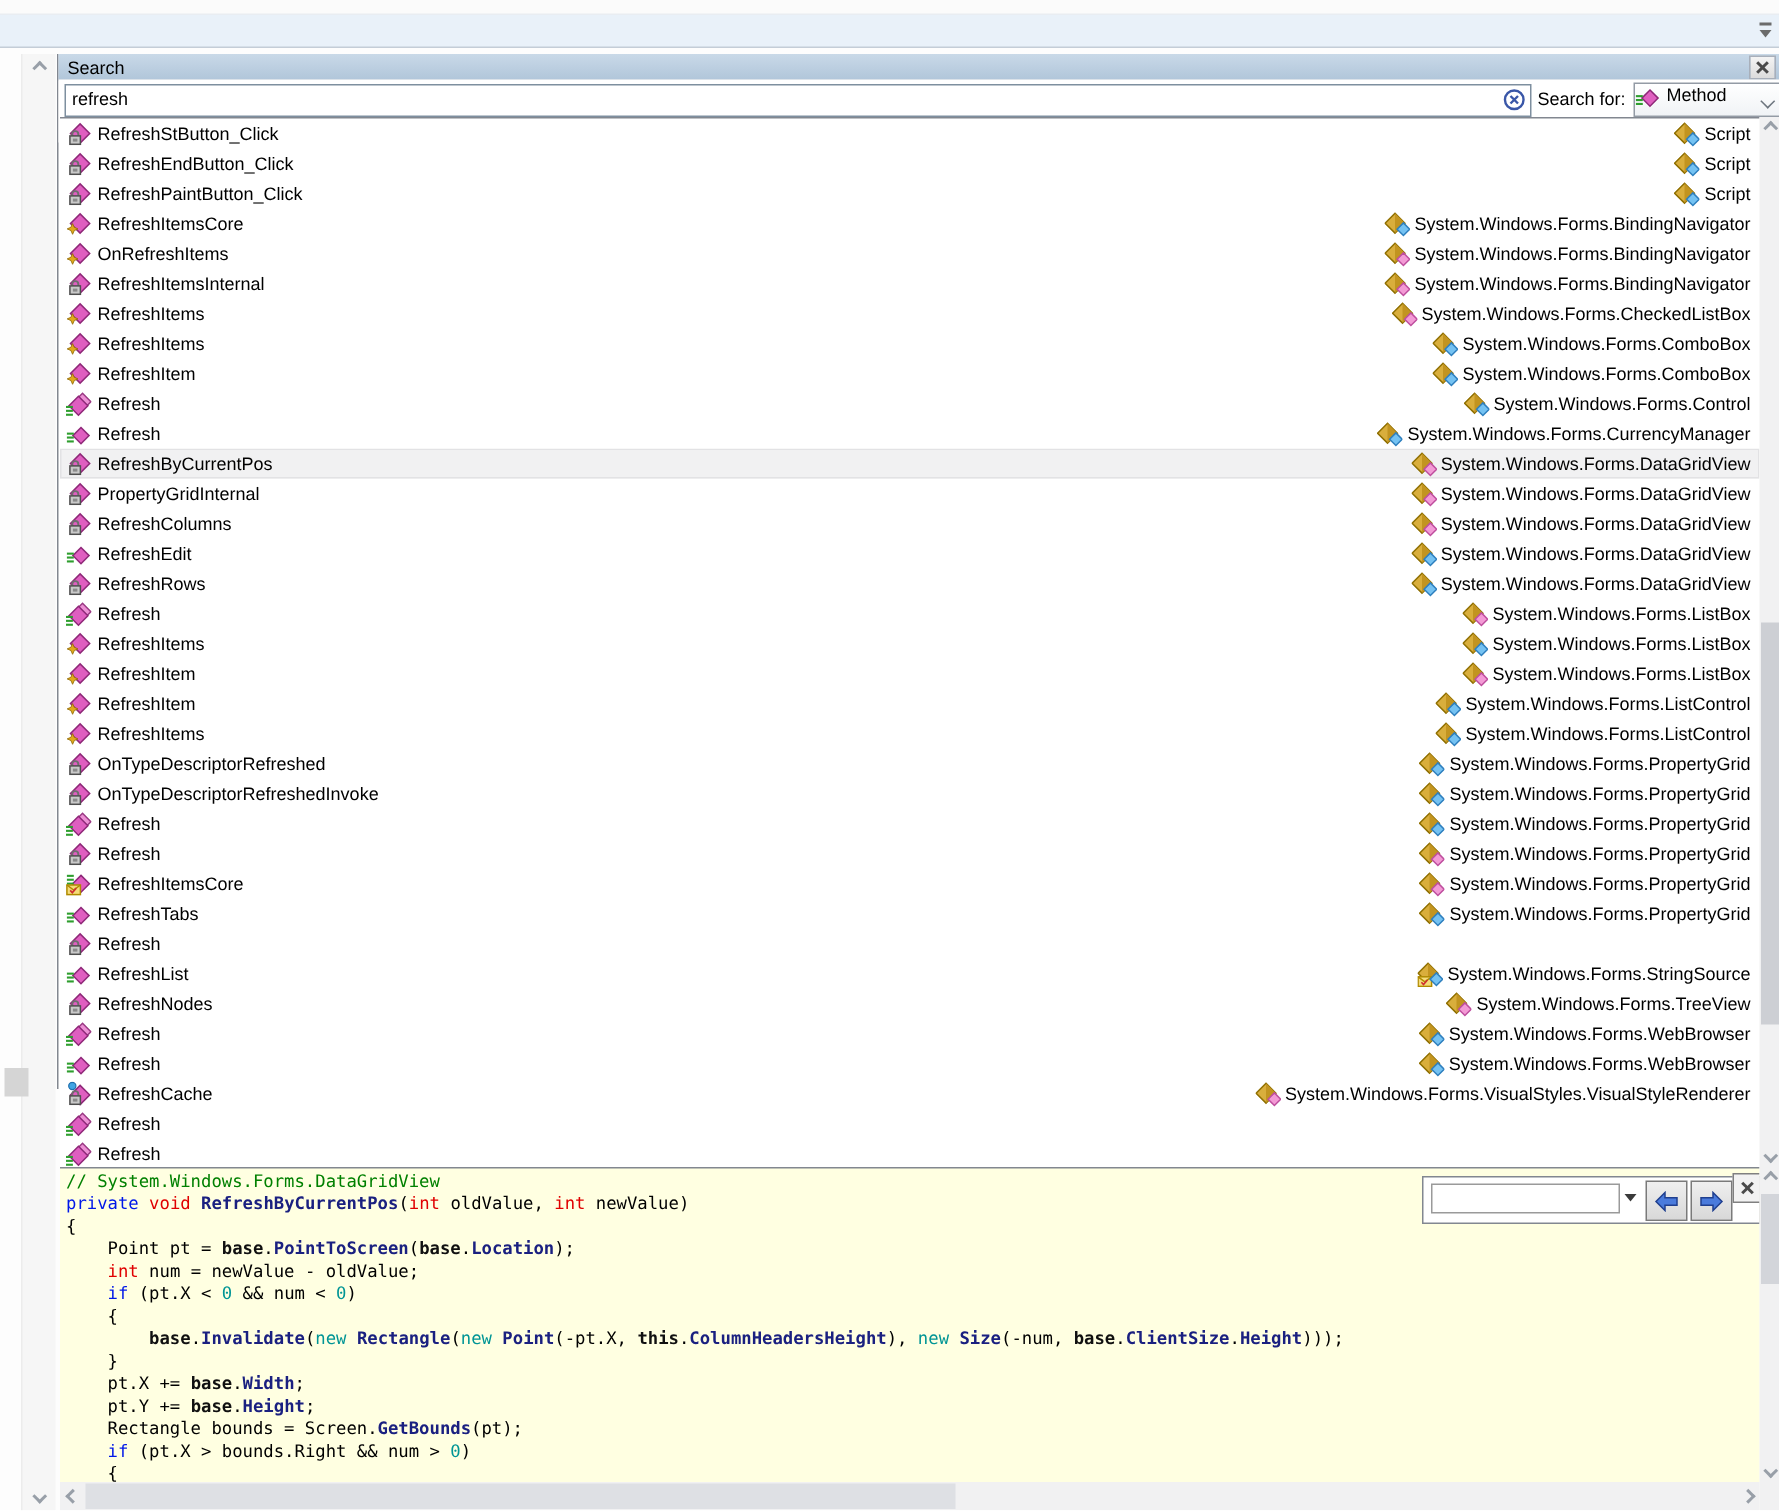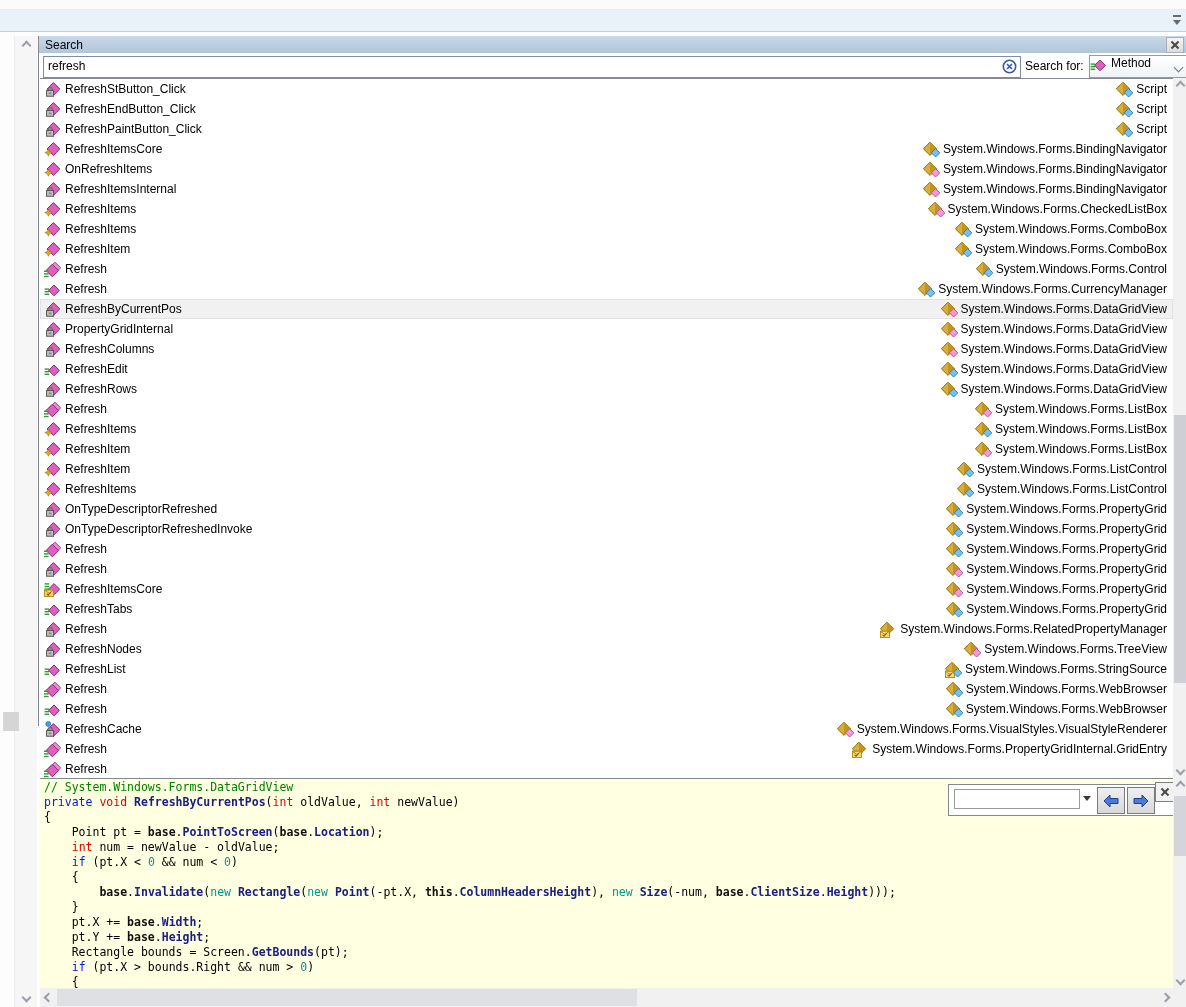--- a/index.html
+++ b/index.html
@@ -586,66 +586,56 @@
           </span>
         </div>
         <div class="row">
           <span class="micon"><svg width="17" height="17" viewBox="0 0 17 17">
               <polygon points="9.4,1.6 15.8,8 9.4,14.4 3,8" fill="#DF5FC0" stroke="#8E2878" stroke-width="1"></polygon>
               <path d="M4.2 10 v-1.6 a2 2 0 0 1 4 0 V10" fill="none" stroke="#6E6E6E" stroke-width="1.3"></path>
               <rect x="2.6" y="9.6" width="7" height="5.6" fill="#C9C9C9" stroke="#4F4F4F" stroke-width="1"></rect>
               <rect x="4.6" y="11.4" width="3" height="2" fill="#8A8A8A"></rect>
             </svg></span>
           <span class="mname">Refresh</span>
-          <span class="rcell">
-            <span class="cicon"><svg width="17" height="17" viewBox="0 0 17 17">
-                <polygon points="7,1.2 13.6,7.8 7,14.4 0.4,7.8" fill="#D9AE3C" stroke="#8F6F00" stroke-width="1"></polygon>
-                <polygon points="7,1.2 13.6,7.8 7,14.4" fill="#C29420"></polygon>
-                <rect x="0.4" y="10.2" width="9" height="6.4" fill="#F4DC7A" stroke="#B08A00" stroke-width="1"></rect>
-                <path d="M0.4 10.2 l4.5 3.4 l4.5 -3.4" fill="none" stroke="#B08A00" stroke-width="1"></path>
-                <path d="M2.6 13.799999999999999 l1.4 1.5 l2.6 -3" fill="none" stroke="#D03030" stroke-width="1.1"></path>
-              </svg></span>
-            <span class="tname">System.Windows.Forms.RelatedPropertyManager</span>
-          </span>
-        </div>
-        <div class="row">
-          <span class="micon"><svg width="17" height="17" viewBox="0 0 17 17">
-              <polygon points="9.4,1.6 15.8,8 9.4,14.4 3,8" fill="#DF5FC0" stroke="#8E2878" stroke-width="1"></polygon>
-              <path d="M4.2 10 v-1.6 a2 2 0 0 1 4 0 V10" fill="none" stroke="#6E6E6E" stroke-width="1.3"></path>
-              <rect x="2.6" y="9.6" width="7" height="5.6" fill="#C9C9C9" stroke="#4F4F4F" stroke-width="1"></rect>
-              <rect x="4.6" y="11.4" width="3" height="2" fill="#8A8A8A"></rect>
-            </svg></span>
-          <span class="mname">RefreshNodes</span>
-          <span class="rcell">
-            <span class="cicon"><svg width="17" height="17" viewBox="0 0 17 17">
-                <polygon points="7,1.2 13.6,7.8 7,14.4 0.4,7.8" fill="#D9AE3C" stroke="#8F6F00" stroke-width="1"></polygon>
-                <polygon points="7,1.2 13.6,7.8 7,14.4" fill="#C29420"></polygon>
-                <polygon points="12.6,7.6 16.8,11.8 12.6,16 8.4,11.8" fill="#F39AD5" stroke="#BE4E9E" stroke-width="1"></polygon>
-              </svg></span>
-            <span class="tname">System.Windows.Forms.TreeView</span>
-          </span>
         </div>
         <div class="row">
           <span class="micon"><svg width="17" height="17" viewBox="0 0 17 17">
               <polygon points="10,4 15.4,9.4 10,14.8 4.6,9.4" fill="#DF5FC0" stroke="#8E2878" stroke-width="1"></polygon>
               <rect x="0.6" y="7.4" width="4.6" height="1.4" fill="#2E9E2E"></rect>
               <rect x="0.6" y="10" width="4.6" height="1.4" fill="#2E9E2E"></rect>
               <rect x="0.6" y="12.600000000000001" width="4.6" height="1.4" fill="#2E9E2E"></rect>
             </svg></span>
           <span class="mname">RefreshList</span>
           <span class="rcell">
             <span class="cicon"><svg width="17" height="17" viewBox="0 0 17 17">
                 <polygon points="7,1.2 13.6,7.8 7,14.4 0.4,7.8" fill="#D9AE3C" stroke="#8F6F00" stroke-width="1"></polygon>
                 <polygon points="7,1.2 13.6,7.8 7,14.4" fill="#C29420"></polygon>
                 <rect x="0.4" y="10.2" width="9" height="6.4" fill="#F4DC7A" stroke="#B08A00" stroke-width="1"></rect>
                 <path d="M0.4 10.2 l4.5 3.4 l4.5 -3.4" fill="none" stroke="#B08A00" stroke-width="1"></path>
                 <path d="M2.6 13.799999999999999 l1.4 1.5 l2.6 -3" fill="none" stroke="#D03030" stroke-width="1.1"></path>
                 <polygon points="12.6,7.6 16.8,11.8 12.6,16 8.4,11.8" fill="#74C2F2" stroke="#2E7FBE" stroke-width="1"></polygon>
               </svg></span>
             <span class="tname">System.Windows.Forms.StringSource</span>
+          </span>
+        </div>
+        <div class="row">
+          <span class="micon"><svg width="17" height="17" viewBox="0 0 17 17">
+              <polygon points="9.4,1.6 15.8,8 9.4,14.4 3,8" fill="#DF5FC0" stroke="#8E2878" stroke-width="1"></polygon>
+              <path d="M4.2 10 v-1.6 a2 2 0 0 1 4 0 V10" fill="none" stroke="#6E6E6E" stroke-width="1.3"></path>
+              <rect x="2.6" y="9.6" width="7" height="5.6" fill="#C9C9C9" stroke="#4F4F4F" stroke-width="1"></rect>
+              <rect x="4.6" y="11.4" width="3" height="2" fill="#8A8A8A"></rect>
+            </svg></span>
+          <span class="mname">RefreshNodes</span>
+          <span class="rcell">
+            <span class="cicon"><svg width="17" height="17" viewBox="0 0 17 17">
+                <polygon points="7,1.2 13.6,7.8 7,14.4 0.4,7.8" fill="#D9AE3C" stroke="#8F6F00" stroke-width="1"></polygon>
+                <polygon points="7,1.2 13.6,7.8 7,14.4" fill="#C29420"></polygon>
+                <polygon points="12.6,7.6 16.8,11.8 12.6,16 8.4,11.8" fill="#F39AD5" stroke="#BE4E9E" stroke-width="1"></polygon>
+              </svg></span>
+            <span class="tname">System.Windows.Forms.TreeView</span>
           </span>
         </div>
         <div class="row">
           <span class="micon"><svg width="17" height="17" viewBox="0 0 17 17">
               <polygon points="11,1.2 16.6,6.8 11,12.4 5.4,6.8" fill="#EC8FD4" stroke="#9A3A84" stroke-width="1"></polygon>
               <polygon points="8.3,3.2 14.6,9.5 8.3,15.8 2,9.5" fill="#DF5FC0" stroke="#8E2878" stroke-width="1"></polygon>
               <rect x="0" y="9.6" width="4.6" height="1.4" fill="#2E9E2E"></rect>
               <rect x="0" y="12.2" width="4.6" height="1.4" fill="#2E9E2E"></rect>
               <rect x="0" y="14.8" width="4.6" height="1.4" fill="#2E9E2E"></rect>
             </svg></span>
@@ -696,30 +686,20 @@
         </div>
         <div class="row">
           <span class="micon"><svg width="17" height="17" viewBox="0 0 17 17">
               <polygon points="11,1.2 16.6,6.8 11,12.4 5.4,6.8" fill="#EC8FD4" stroke="#9A3A84" stroke-width="1"></polygon>
               <polygon points="8.3,3.2 14.6,9.5 8.3,15.8 2,9.5" fill="#DF5FC0" stroke="#8E2878" stroke-width="1"></polygon>
               <rect x="0" y="9.6" width="4.6" height="1.4" fill="#2E9E2E"></rect>
               <rect x="0" y="12.2" width="4.6" height="1.4" fill="#2E9E2E"></rect>
               <rect x="0" y="14.8" width="4.6" height="1.4" fill="#2E9E2E"></rect>
             </svg></span>
           <span class="mname">Refresh</span>
-          <span class="rcell">
-            <span class="cicon"><svg width="17" height="17" viewBox="0 0 17 17">
-                <polygon points="7,1.2 13.6,7.8 7,14.4 0.4,7.8" fill="#D9AE3C" stroke="#8F6F00" stroke-width="1"></polygon>
-                <polygon points="7,1.2 13.6,7.8 7,14.4" fill="#C29420"></polygon>
-                <rect x="0.4" y="10.2" width="9" height="6.4" fill="#F4DC7A" stroke="#B08A00" stroke-width="1"></rect>
-                <path d="M0.4 10.2 l4.5 3.4 l4.5 -3.4" fill="none" stroke="#B08A00" stroke-width="1"></path>
-                <path d="M2.6 13.799999999999999 l1.4 1.5 l2.6 -3" fill="none" stroke="#D03030" stroke-width="1.1"></path>
-              </svg></span>
-            <span class="tname">System.Windows.Forms.PropertyGridInternal.GridEntry</span>
-          </span>
         </div>
         <div class="row">
           <span class="micon"><svg width="17" height="17" viewBox="0 0 17 17">
               <polygon points="11,1.2 16.6,6.8 11,12.4 5.4,6.8" fill="#EC8FD4" stroke="#9A3A84" stroke-width="1"></polygon>
               <polygon points="8.3,3.2 14.6,9.5 8.3,15.8 2,9.5" fill="#DF5FC0" stroke="#8E2878" stroke-width="1"></polygon>
               <rect x="0" y="9.6" width="4.6" height="1.4" fill="#2E9E2E"></rect>
               <rect x="0" y="12.2" width="4.6" height="1.4" fill="#2E9E2E"></rect>
               <rect x="0" y="14.8" width="4.6" height="1.4" fill="#2E9E2E"></rect>
             </svg></span>
           <span class="mname">Refresh</span>

